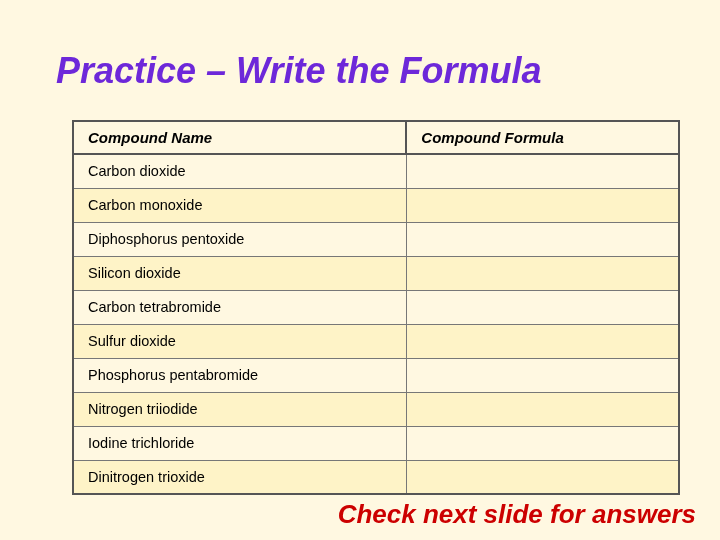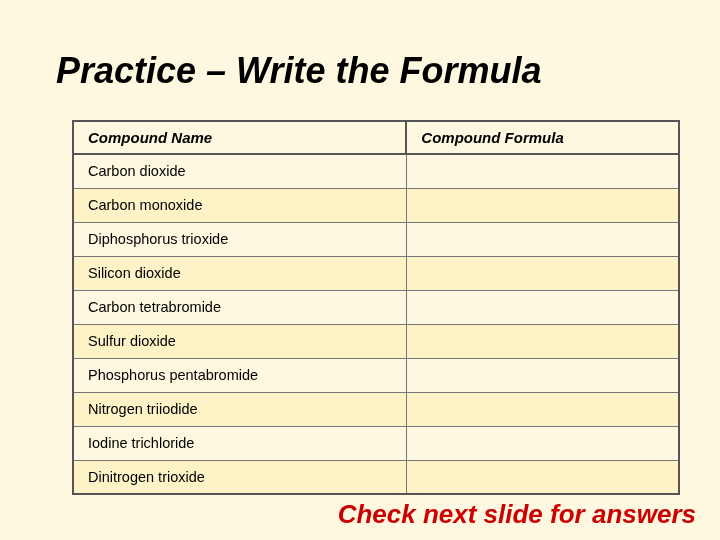--- a/index.html
+++ b/index.html
@@ -13,21 +13,21 @@
       height: 540px;
       background-color: #fff8e1;
       font-family: 'Comic Sans MS', 'Chalkboard SE', cursive, sans-serif;
       overflow: hidden;
       position: relative;
     }
 
     .page-title {
       font-size: 36px;
       font-weight: bold;
-      color: #000000;
+      color: #6d28d9;
       padding: 18px 24px 12px 24px;
       font-style: italic;
     }
 
     .table-container {
       margin: 0 24px;
     }
 
     table {
       width: 100%;
@@ -99,21 +99,21 @@
     <tbody id="table-body">
     <tr>
           <td>Carbon dioxide</td>
           <td></td>
         </tr>
         <tr>
           <td>Carbon monoxide</td>
           <td></td>
         </tr>
         <tr>
-          <td>Diphosphorus trioxide</td>
+          <td>Diphosphorus pentoxide</td>
           <td></td>
         </tr>
         <tr>
           <td>Silicon dioxide</td>
           <td></td>
         </tr>
         <tr>
           <td>Carbon tetrabromide</td>
           <td></td>
         </tr>

